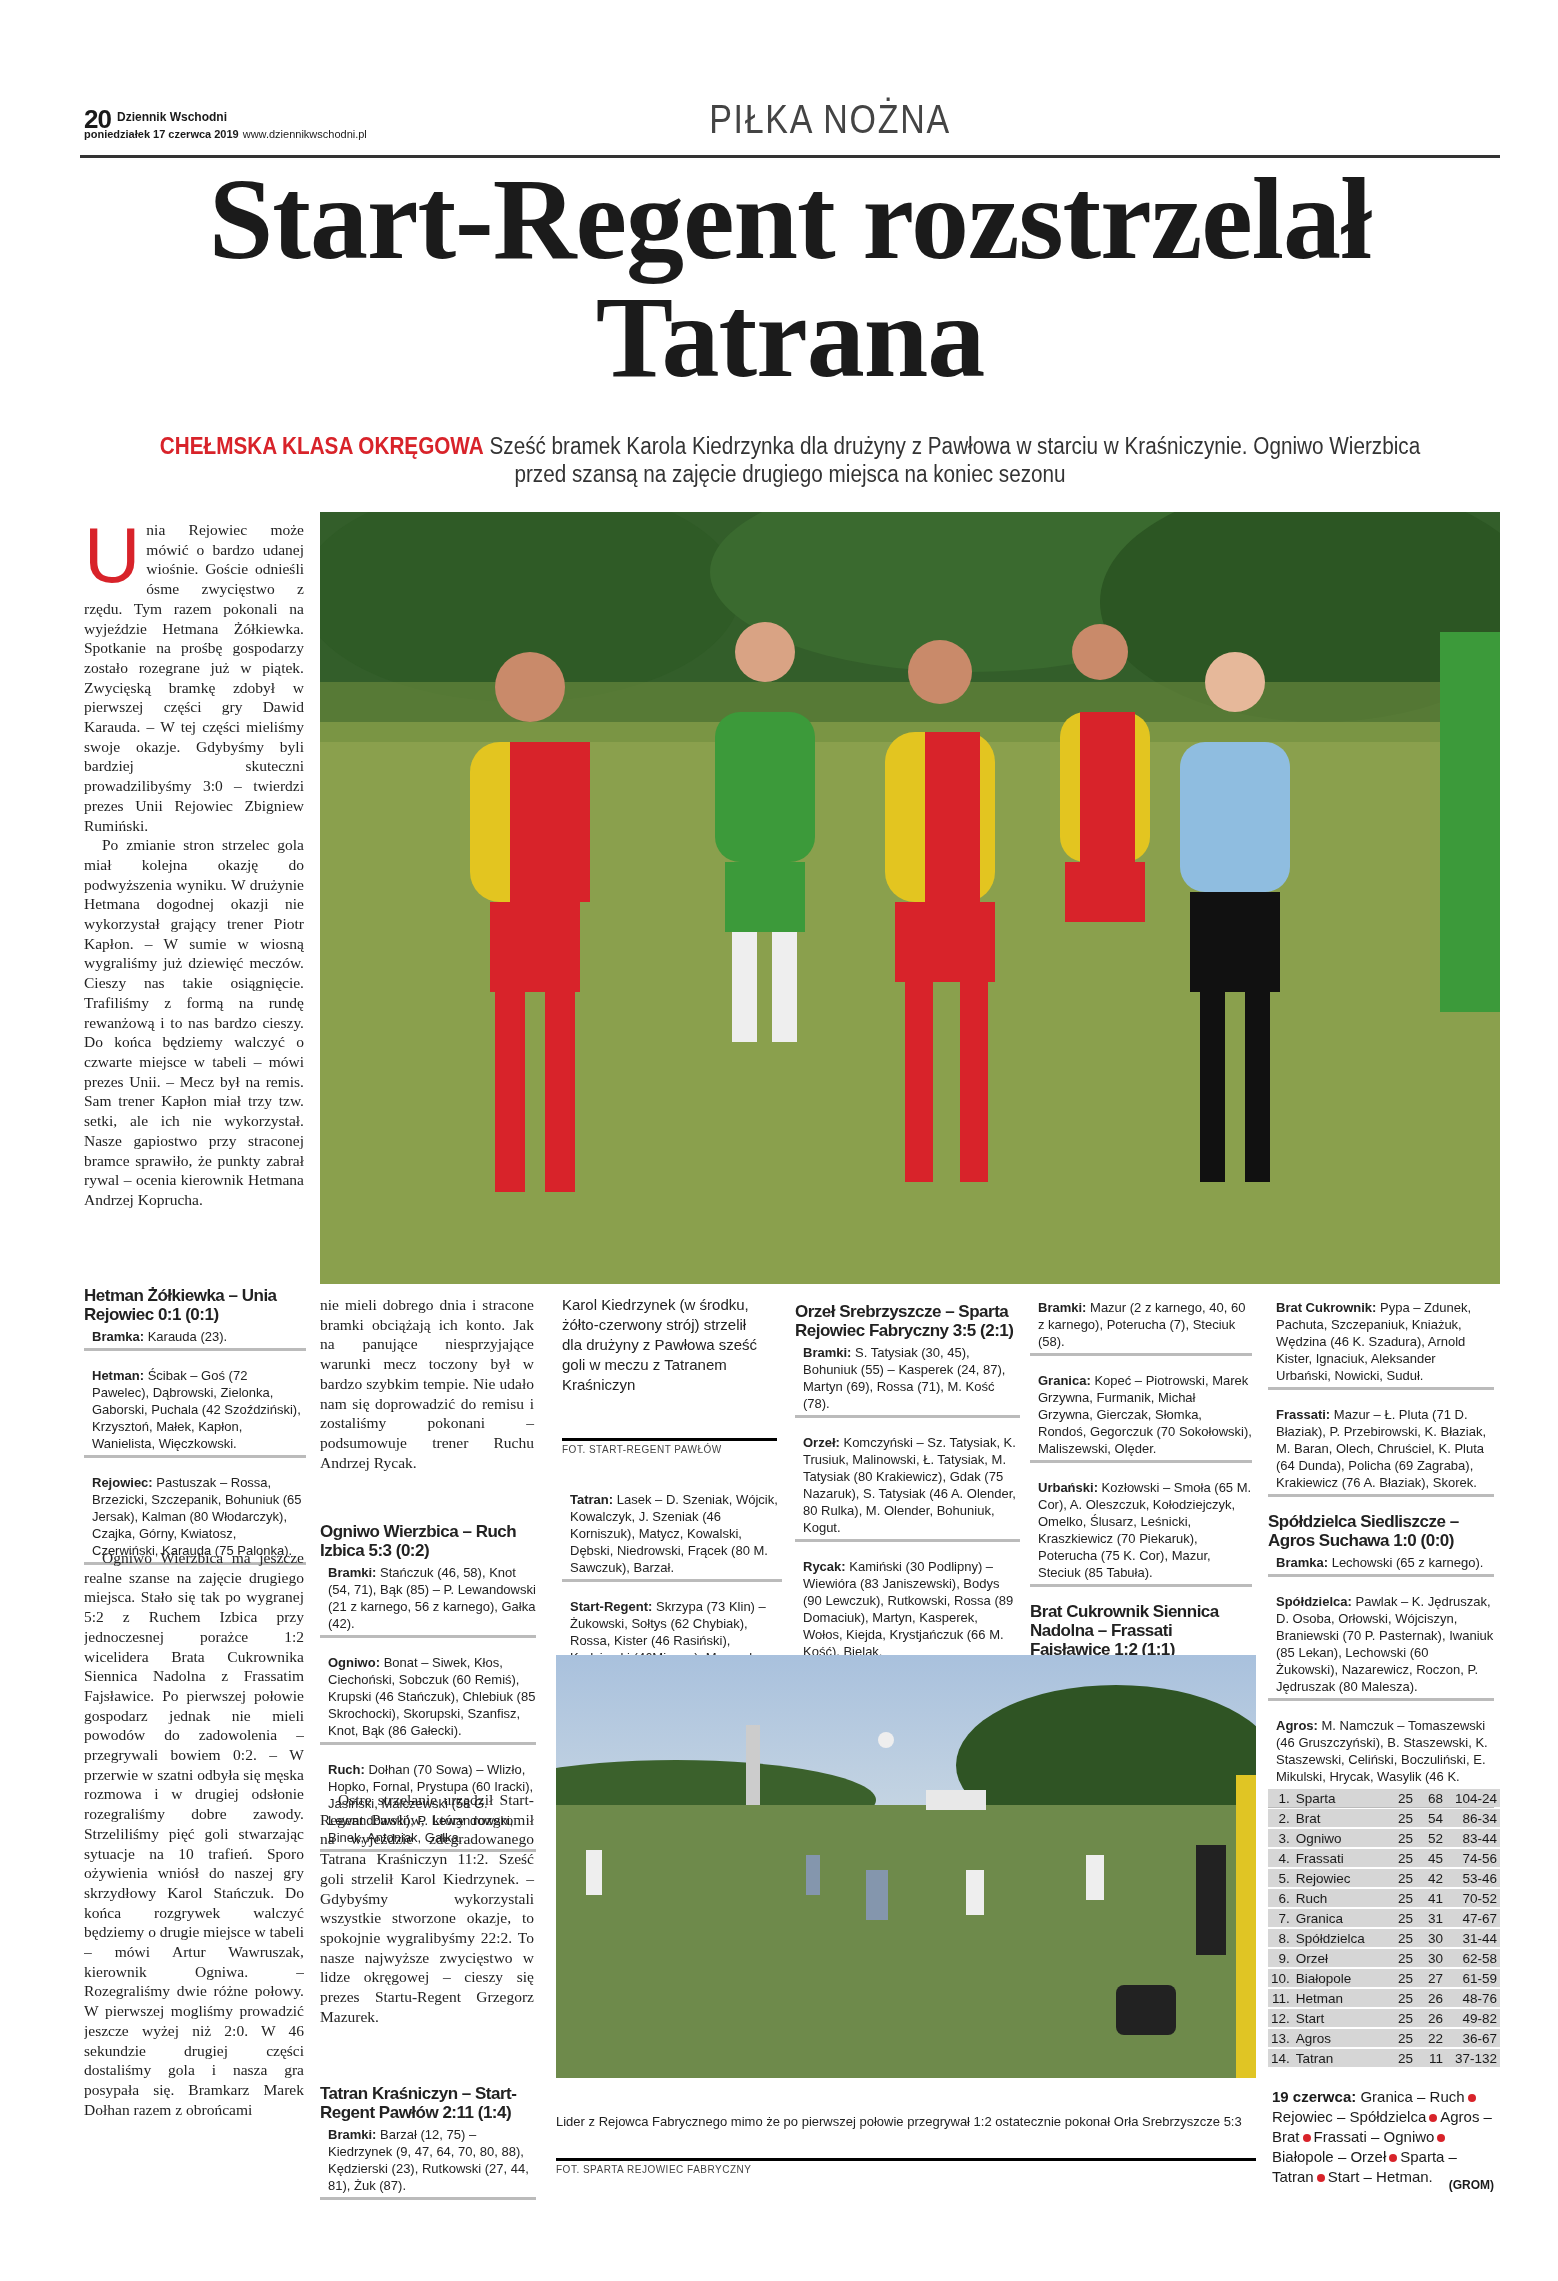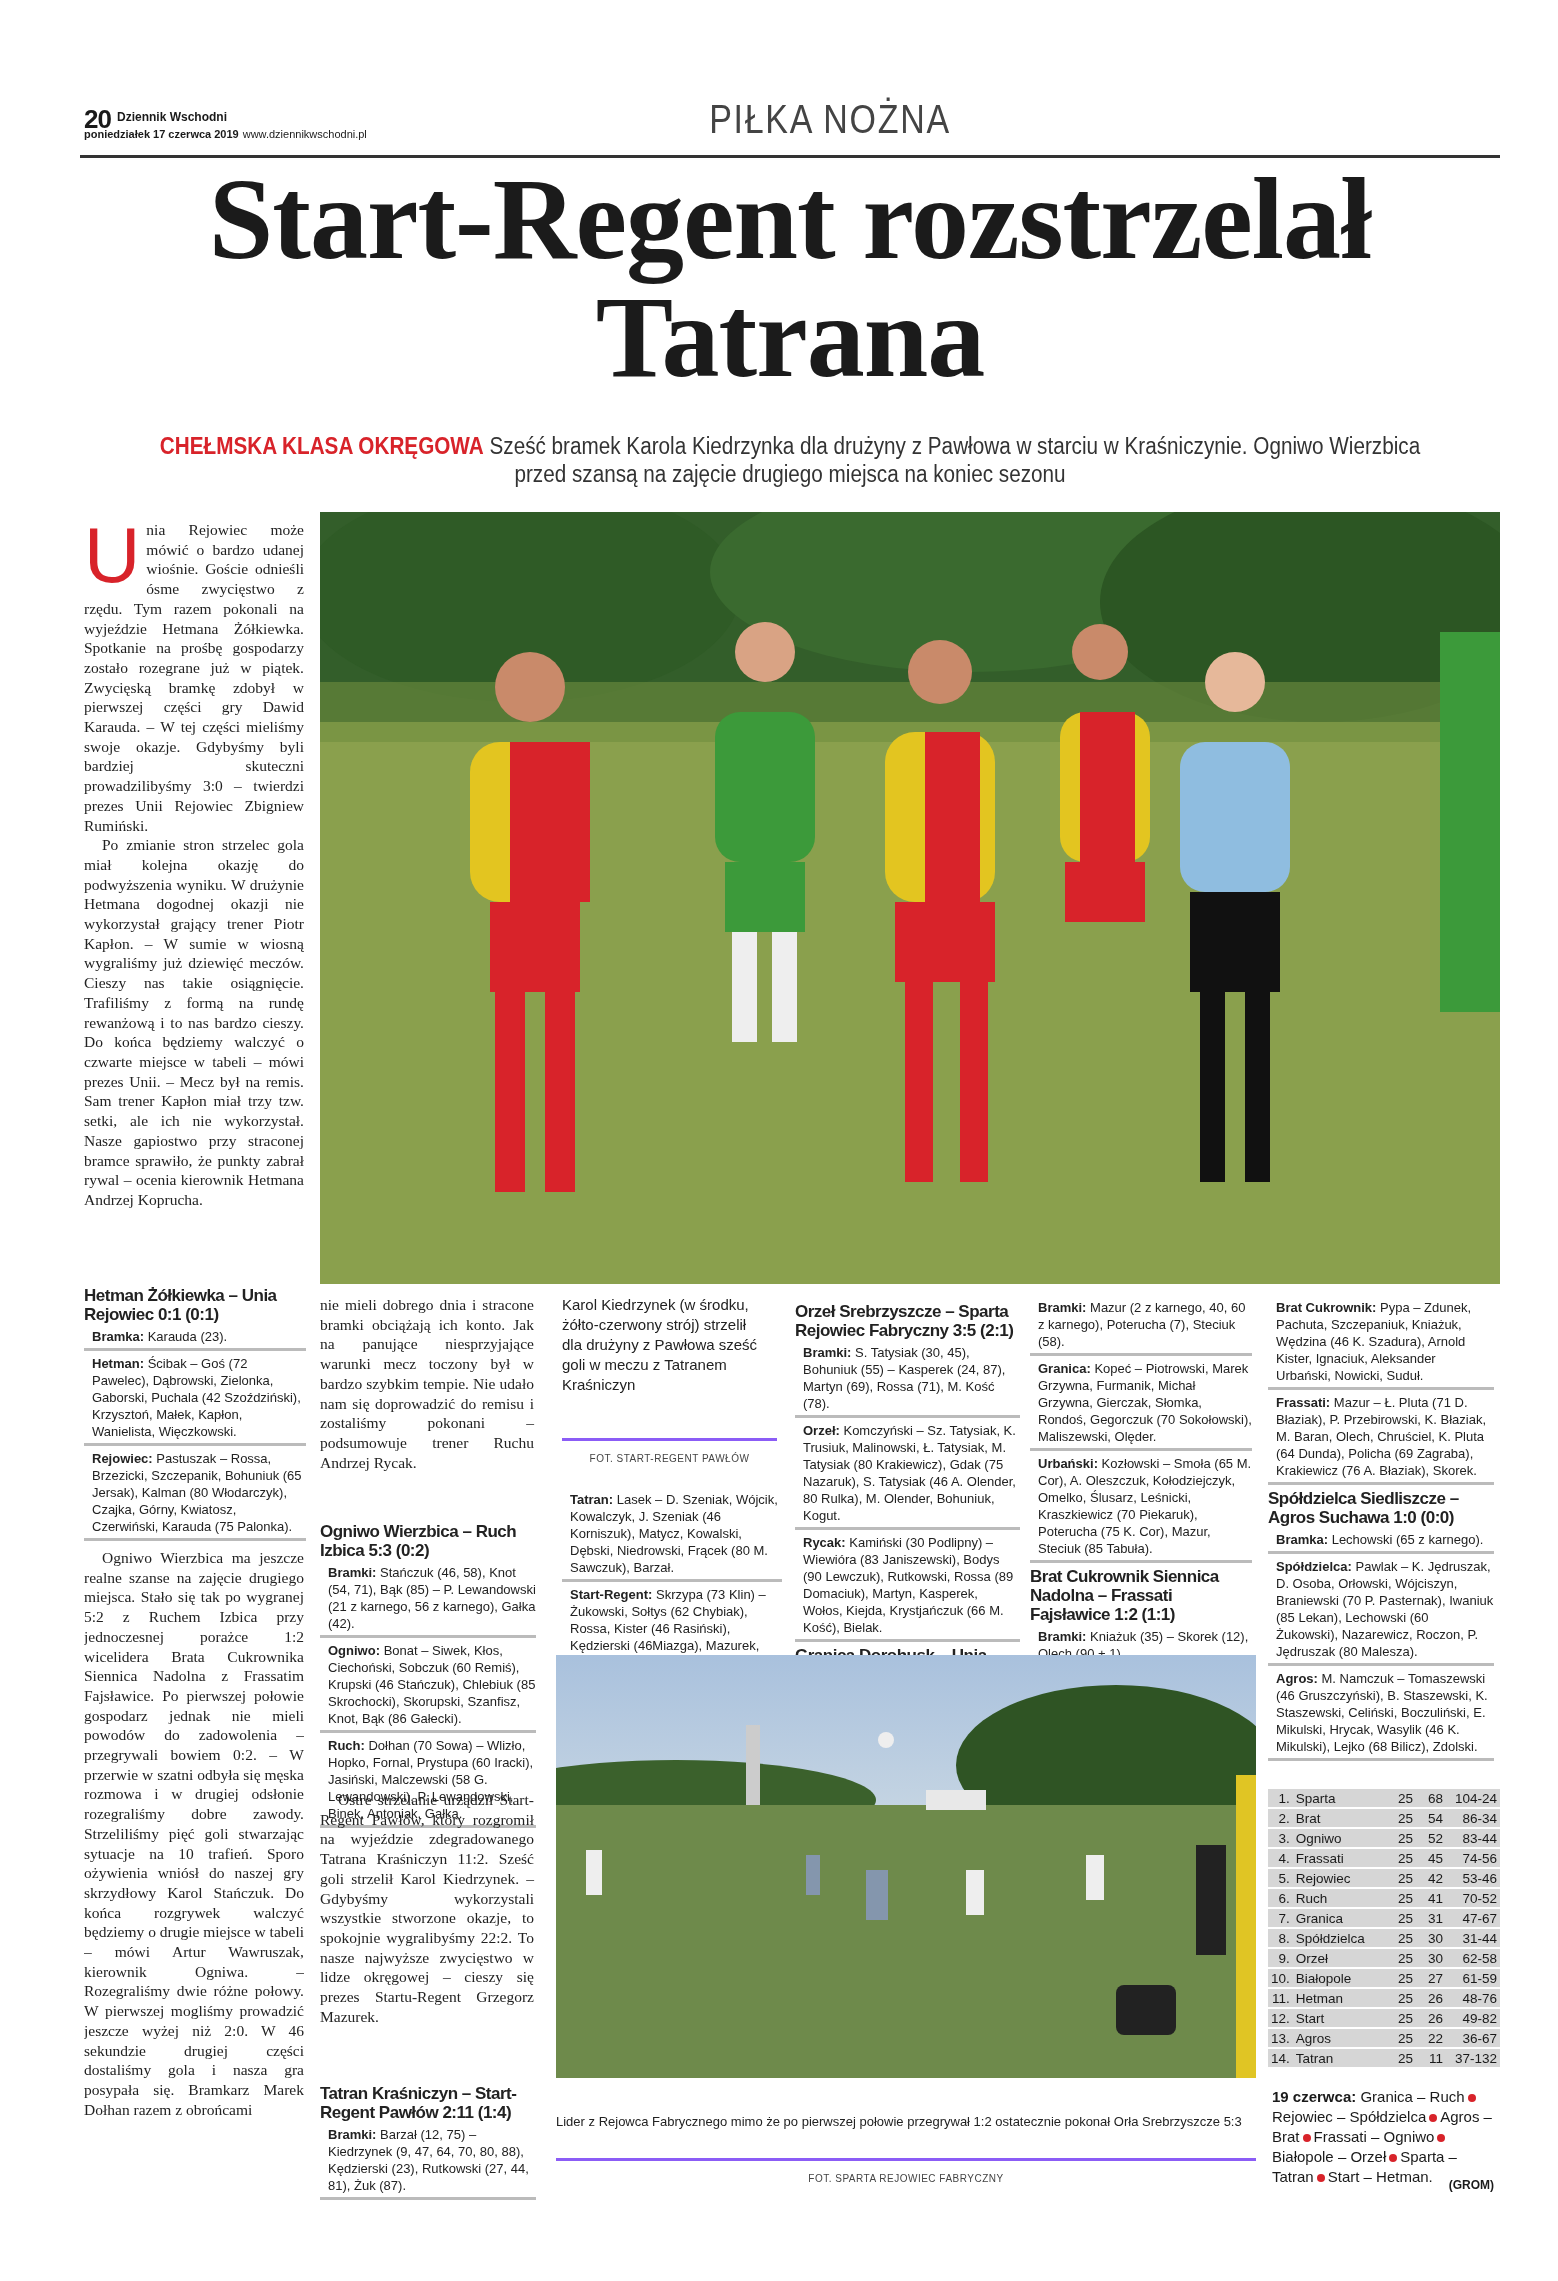--- a/index.html
+++ b/index.html
@@ -14,25 +14,25 @@
   .hdr-rule{left:80px;top:155px;width:1420px;height:3px;background:#333}
   .headline{left:80px;top:160px;width:1420px;text-align:center;font:bold 116px "Liberation Serif",serif;line-height:118px;letter-spacing:-1px;color:#1b1b1b}
   .lead{left:80px;top:432px;width:1420px;text-align:center;font:23px "Liberation Sans",sans-serif;line-height:28px;color:#333;transform:scaleX(.9);transform-origin:center}
   .lead .kicker{color:#d8232a;font-weight:bold}
   .body-col{font:15.5px/19.7px "Liberation Serif",serif;text-align:justify;color:#222;hyphens:auto}
   .body-col p{text-indent:18px}
   .body-col p.first{text-indent:0}
   .dropcap{float:left;font:78px/66px "Liberation Sans",sans-serif;color:#d8232a;margin:2px 6px -4px 0;font-weight:300}
   .res{font:13px/17px "Liberation Sans",sans-serif;transform-origin:left top;color:#222}
   .res h3{font:bold 17px/19px "Liberation Sans",sans-serif;margin:4px 0 3px;letter-spacing:-.5px}
-  .res .blk{padding:1px 0 3px 8px;border-bottom:3px solid #bbb;margin-bottom:3px}
+  .res .blk{padding:1px 0 3px 8px;border-bottom:3px solid #bbb;margin-bottom:15px}
   .res b{font-weight:bold}
   .photo{overflow:hidden}
   .caption{font:15px/20px "Liberation Sans",sans-serif;color:#222}
-  .credit{font:10px "Liberation Sans",sans-serif;text-align:center;color:#444;border-top:3px solid #8b5cf6;padding-top:12px;letter-spacing:.5px}
+  .credit{font:10px "Liberation Sans",sans-serif;text-align:left;color:#444;border-top:3px solid #000000;padding-top:3px;letter-spacing:.5px}
   table.standings{border-collapse:separate;border-spacing:0 2px;width:232px;font:13.5px "Liberation Sans",sans-serif}
   table.standings td{background:#d6d6d6;padding:0 3px;height:18px}
   table.standings td.n{text-align:right;width:22px}
   table.standings td.p{text-align:right;width:34px}
   table.standings td.pt{text-align:right;width:30px}
   table.standings td.g{text-align:right;width:54px}
   .dot{display:inline-block;width:8px;height:8px;border-radius:50%;background:#d8232a;margin:0 3px;vertical-align:middle}
   .sched{font:15px/20px "Liberation Sans",sans-serif}
   .grom{font:bold 12px "Liberation Sans",sans-serif;text-align:right}
 </style>

